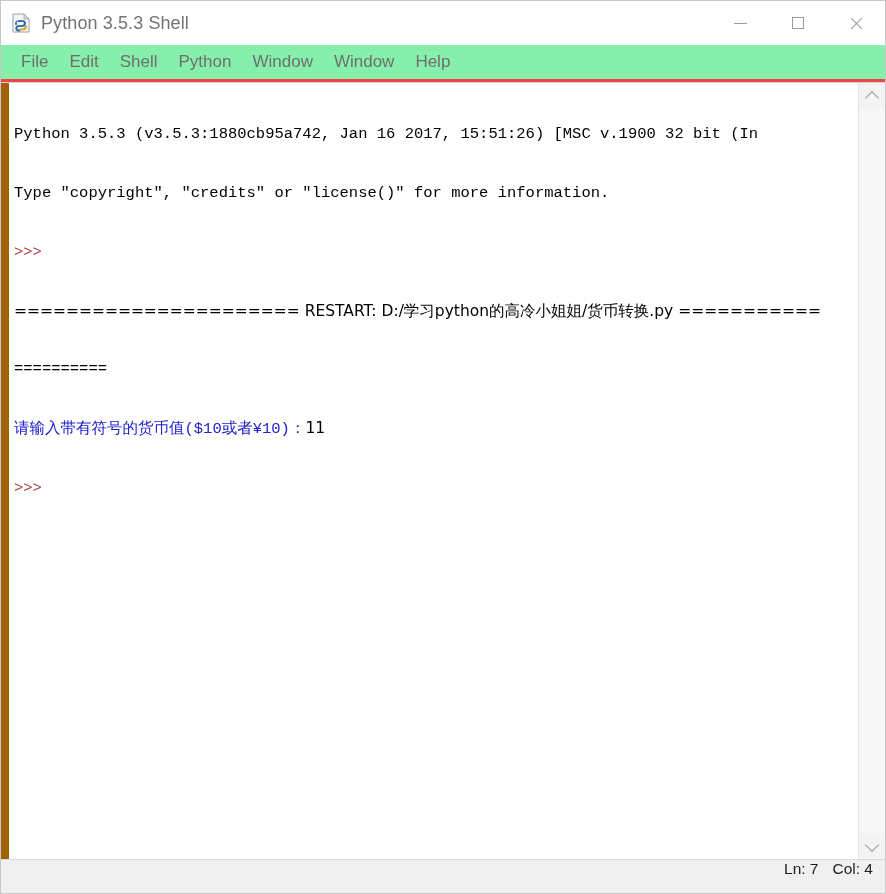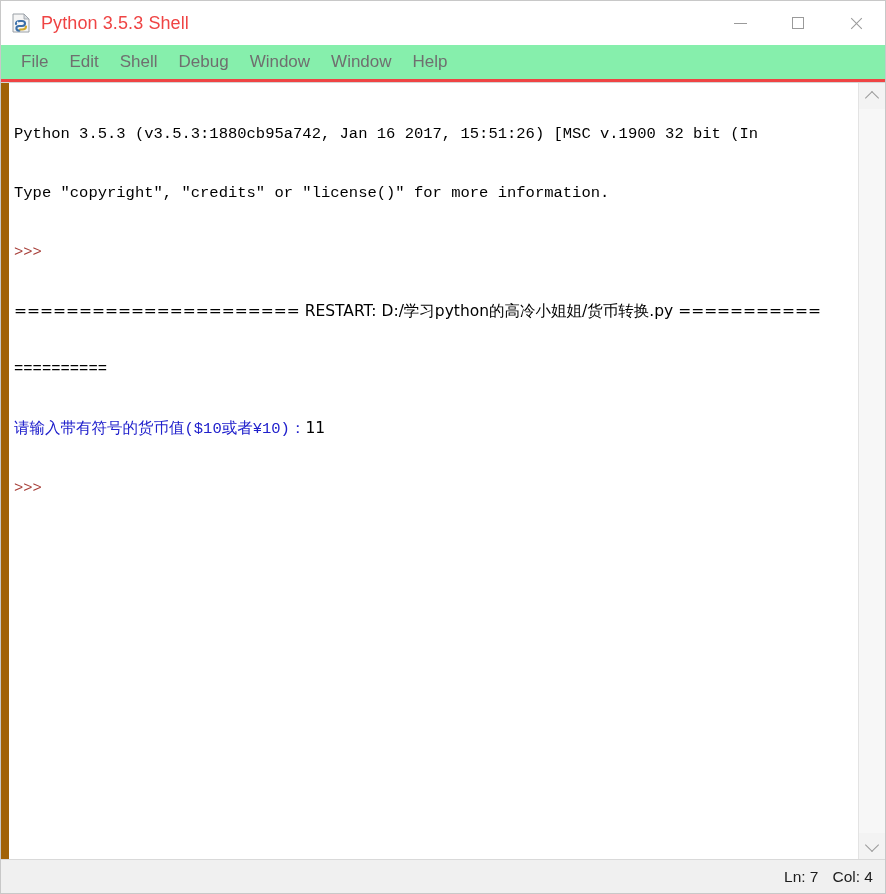--- a/index.html
+++ b/index.html
@@ -35,21 +35,21 @@
   .title-icon {
     width: 22px;
     height: 22px;
     margin-left: 9px;
     margin-right: 9px;
     position: relative;
     flex: 0 0 auto;
   }
   .title-text {
     font-size: 18px;
-    color: #ef4444;
+    color: #737373;
     font-family: "Liberation Sans", sans-serif;
     letter-spacing: 0.1px;
     white-space: nowrap;
   }
   .caption-buttons {
     position: absolute;
     right: 0;
     top: 0;
     height: 44px;
     display: flex;
@@ -185,21 +185,21 @@
   .chev-up   { transform: rotate(45deg);  margin-top: 3px; }
   .chev-down { transform: rotate(225deg); margin-bottom: 3px; }
 
   
   .statusbar {
     height: 33px;
     min-height: 33px;
     background: #f0f0f0;
     border-top: 1px solid #d9d9d9;
     display: flex;
-    align-items: center;
+    align-items: flex-start;
     justify-content: flex-end;
     padding-right: 12px;
     gap: 14px;
   }
   .status-cell {
     font-size: 15.5px;
     color: #1d1d1d;
     font-family: "Liberation Sans", sans-serif;
     white-space: nowrap;
   }
@@ -231,21 +231,21 @@
       <button class="cap-btn">
         <span class="cap-close-glyph"></span>
       </button>
     </div>
   </div>
 
   <div class="menubar">
     <div class="menu-item">File</div>
     <div class="menu-item">Edit</div>
     <div class="menu-item">Shell</div>
-    <div class="menu-item">Debug</div>
+    <div class="menu-item">Python</div>
     <div class="menu-item">Window</div>
     <div class="menu-item">Window</div>
     <div class="menu-item">Help</div>
   </div>
 
   <div class="shell-area">
     <div class="text-pane">
       <div class="shell-text">
         <div class="shell-line c-black">Python 3.5.3 (v3.5.3:1880cb95a742, Jan 16 2017, 15:51:26) [MSC v.1900 32 bit (In</div>
         <div class="shell-line c-black">Type "copyright", "credits" or "license()" for more information.</div>

